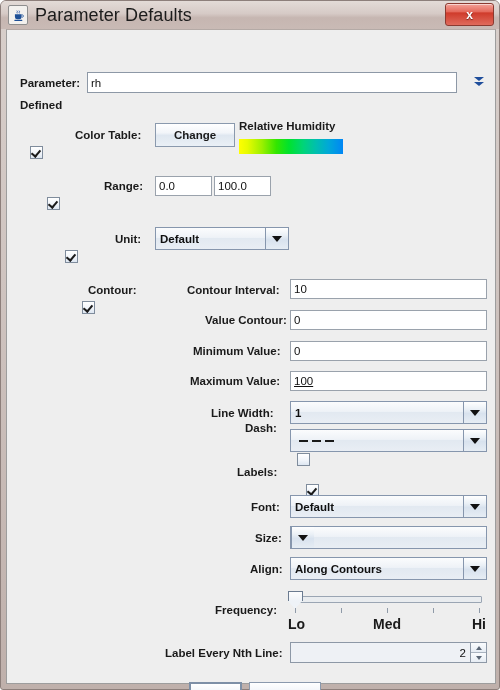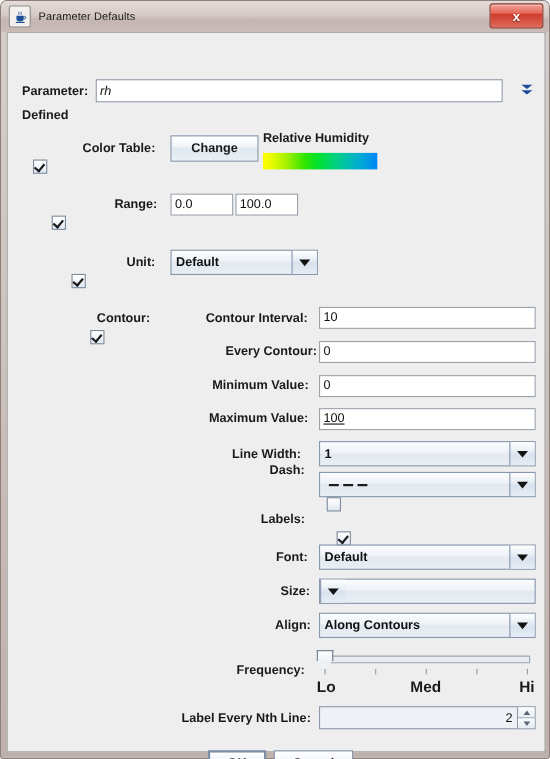--- a/index.html
+++ b/index.html
@@ -42,21 +42,21 @@
     margin-left: 7px;
     flex: 0 0 auto;
     background: #f3f1ee;
     border: 1px solid #8e8e8e;
     border-radius: 2px;
     position: relative;
     display: flex; align-items: center; justify-content: center;
   }
   .title-text {
     margin-left: 7px;
-    font-size: 10px;
+    font-size: 18px;
     color: #1c1c1c;
     letter-spacing: .1px;
     white-space: nowrap;
   }
   .close-btn {
     position: absolute;
     right: 5px; top: 2px;
     width: 47px; height: 21px;
     border-radius: 3px;
     border: 1px solid #8b3a30;
@@ -101,21 +101,21 @@
     background: #ffffff;
     border: 1px solid #9aa2ac;
     font-family: "Liberation Sans", sans-serif;
     font-size: 11.5px;
     color: #101010;
     padding: 1px 3px;
     display: flex;
     align-items: center;
     height: 20px;
   }
-  .tf.caret { border-color: #8d98a6; font-style: italic; }
+  .tf.caret { border-color: #8d98a6; }
 
   
   .combo {
     box-sizing: border-box;
     height: 23px;
     border: 1px solid #8696ad;
     background: linear-gradient(to bottom, #fbfcfd 0%, #eef2f7 45%, #e2e9f1 50%, #e9eef4 100%);
     display: flex;
     align-items: stretch;
   }
@@ -378,21 +378,21 @@
 
     
     <div class="abs cb checked" style="left:23px; top:254px;"></div>
     <div class="abs lbl" style="left:81px; top:254px;">Contour:</div>
 
     
     <div class="abs lbl" style="left:180px; top:254px;">Contour Interval:</div>
     <div class="abs tf" style="left:283px; top:249px; width:197px;">10</div>
 
     
-    <div class="abs lbl" style="left:198px; top:284px;">Every Contour:</div>
+    <div class="abs lbl" style="left:198px; top:284px;">Value Contour:</div>
     <div class="abs tf" style="left:283px; top:280px; width:197px;">0</div>
 
     
     <div class="abs lbl" style="left:186px; top:315px;">Minimum Value:</div>
     <div class="abs tf" style="left:283px; top:311px; width:197px;">0</div>
 
     
     <div class="abs lbl" style="left:183px; top:345px;">Maximum Value:</div>
     <div class="abs tf" style="left:283px; top:341px; width:197px;text-decoration:underline;">100</div>
 

